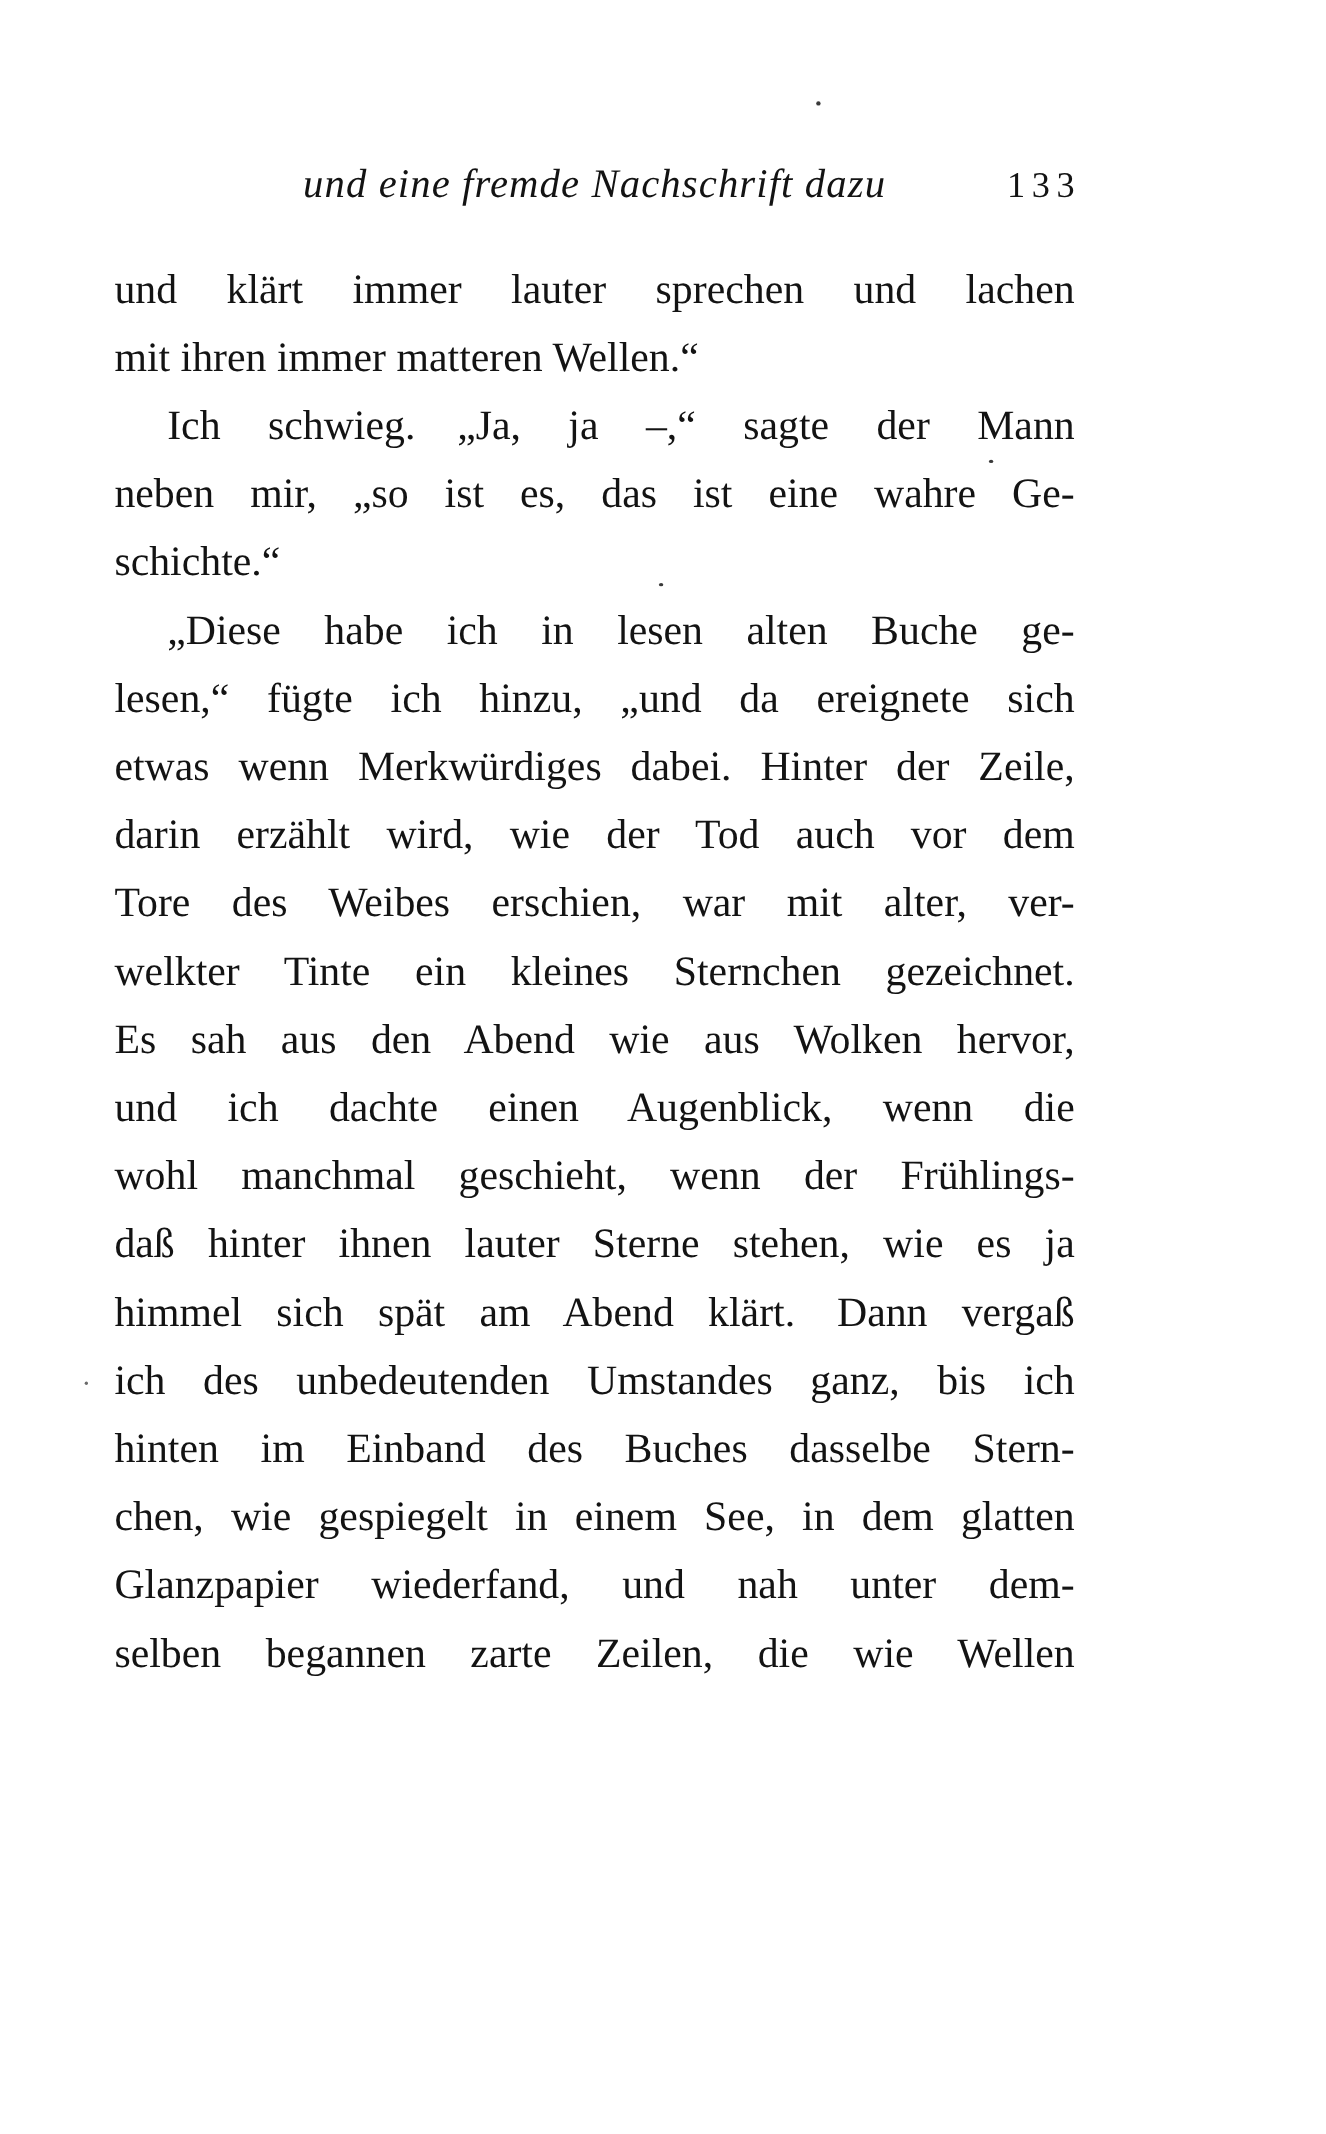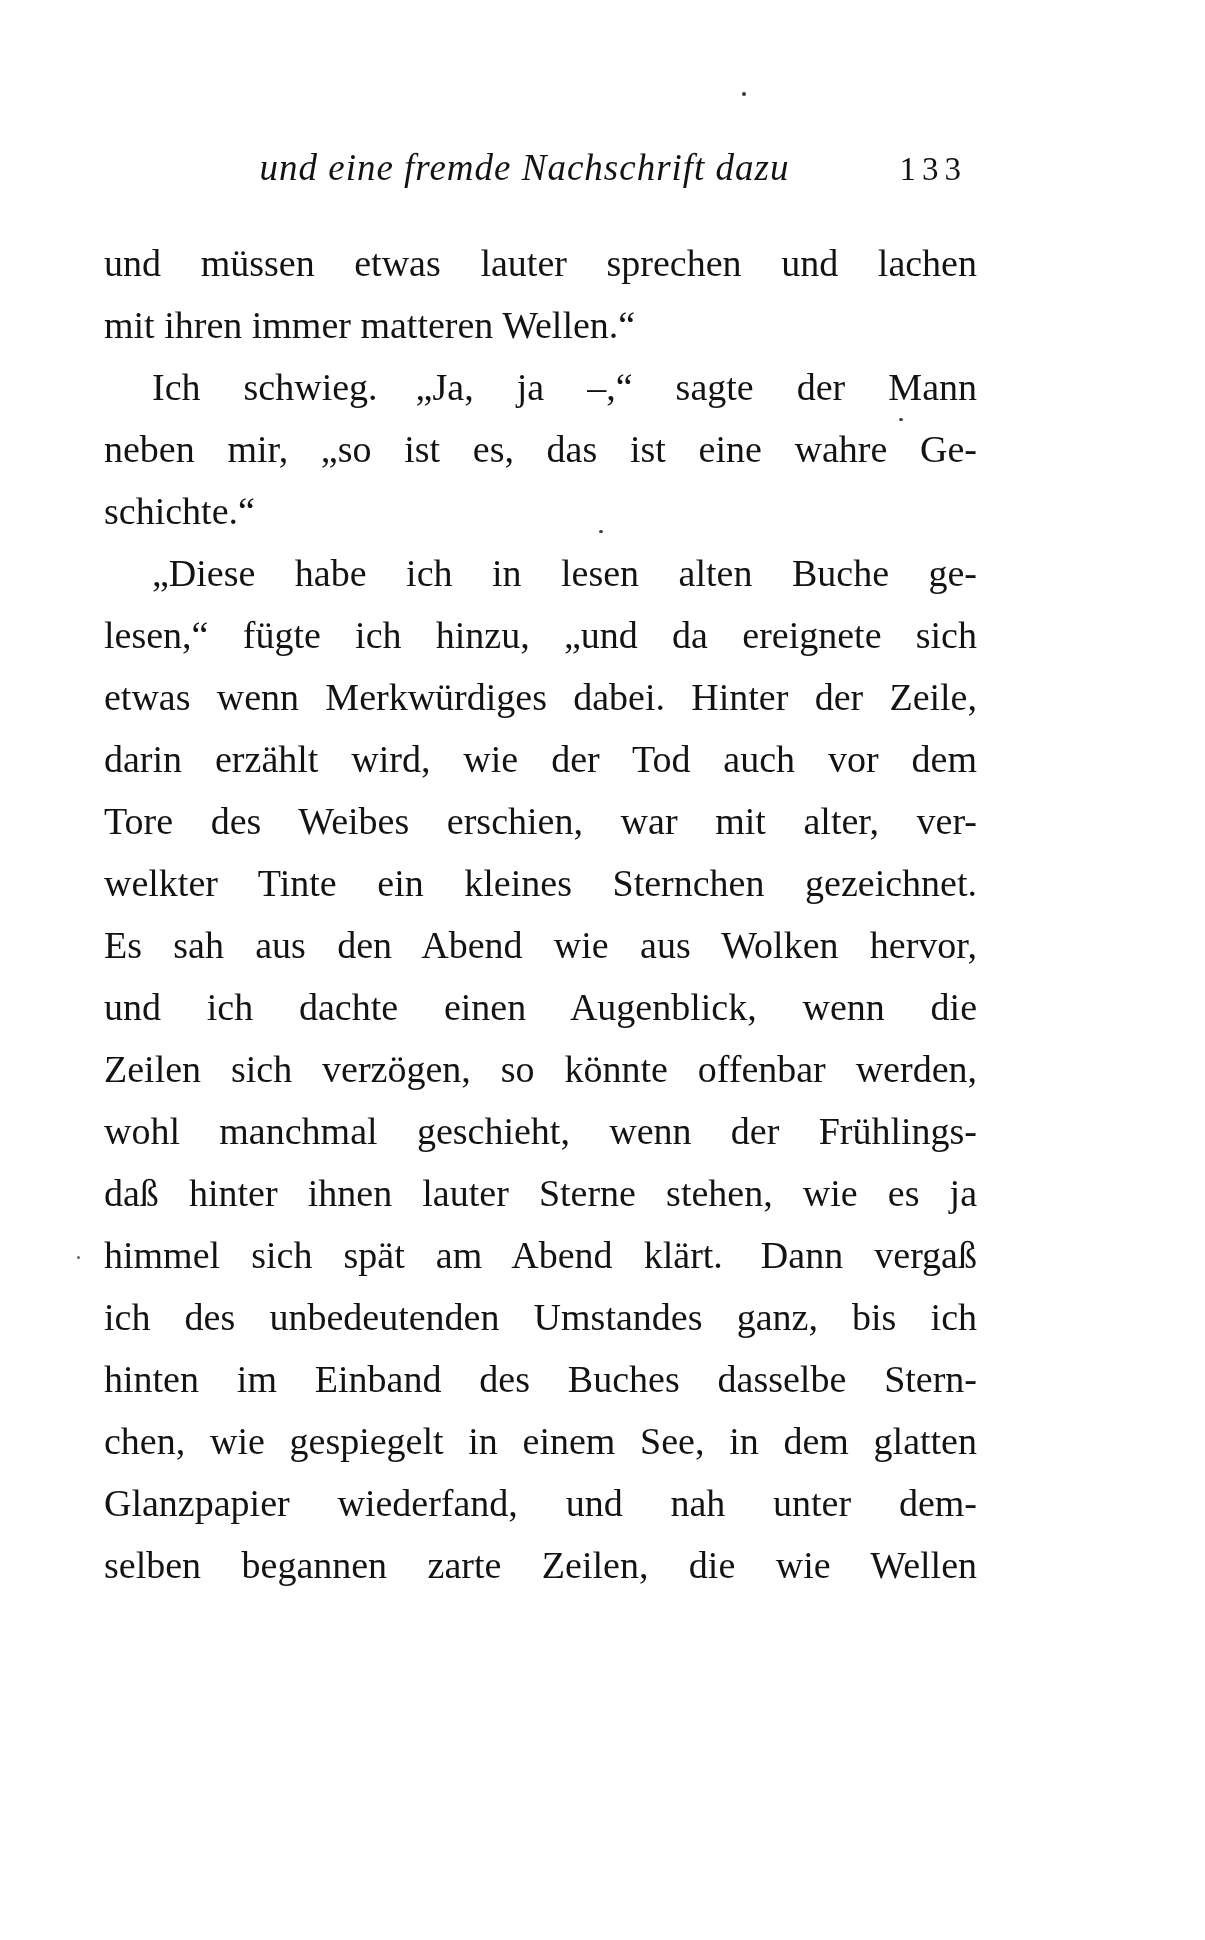--- a/index.html
+++ b/index.html
@@ -13,21 +13,21 @@
     position: relative;
     width: 1205px;
     height: 1940px;
     background: #ffffff;
     color: #131313;
     font-family: "Liberation Serif", "DejaVu Serif", serif;
     overflow: hidden;
   }
   .running-header {
     position: absolute;
-    left: 88px;
+    left: 104px;
     top: 146px;
     width: 873px;
     height: 52px;
   }
   .header-title {
     display: block;
     text-align: center;
     font-style: italic;
     font-size: 37px;
     letter-spacing: 1px;
@@ -78,34 +78,33 @@
 <body>
 
 <div class="page">
 
   <div class="running-header">
     <span class="header-title">und eine fremde Nachschrift dazu</span>
     <span class="page-number">133</span>
   </div>
 
   <div class="text-block">
-    <div class="line">und müssen etwas lauter sprechen und lachen</div>
+    <div class="line">und klärt immer lauter sprechen und lachen</div>
     <div class="line end">mit ihren immer matteren Wellen.“</div>
     <div class="line indent">Ich schwieg. „Ja, ja –,“ sagte der Mann</div>
     <div class="line">neben mir, „so ist es, das ist eine wahre Ge-</div>
     <div class="line end">schichte.“</div>
     <div class="line indent">„Diese habe ich in lesen alten Buche ge-</div>
     <div class="line">lesen,“ fügte ich hinzu, „und da ereignete sich</div>
     <div class="line">etwas wenn Merkwürdiges dabei. Hinter der Zeile,</div>
     <div class="line">darin erzählt wird, wie der Tod auch vor dem</div>
     <div class="line">Tore des Weibes erschien, war mit alter, ver-</div>
     <div class="line">welkter Tinte ein kleines Sternchen gezeichnet.</div>
     <div class="line">Es sah aus den Abend wie aus Wolken hervor,</div>
     <div class="line">und ich dachte einen Augenblick, wenn die</div>
-    <div class="line">Zeilen sich verzögen, so könnte offenbar werden,</div>
     <div class="line">wohl manchmal geschieht, wenn der Frühlings-</div>
     <div class="line">daß hinter ihnen lauter Sterne stehen, wie es ja</div>
     <div class="line">himmel sich spät am Abend klärt. Dann vergaß</div>
     <div class="line">ich des unbedeutenden Umstandes ganz, bis ich</div>
     <div class="line">hinten im Einband des Buches dasselbe Stern-</div>
     <div class="line">chen, wie gespiegelt in einem See, in dem glatten</div>
     <div class="line">Glanzpapier wiederfand, und nah unter dem-</div>
     <div class="line">selben begannen zarte Zeilen, die wie Wellen</div>
   </div>
 

